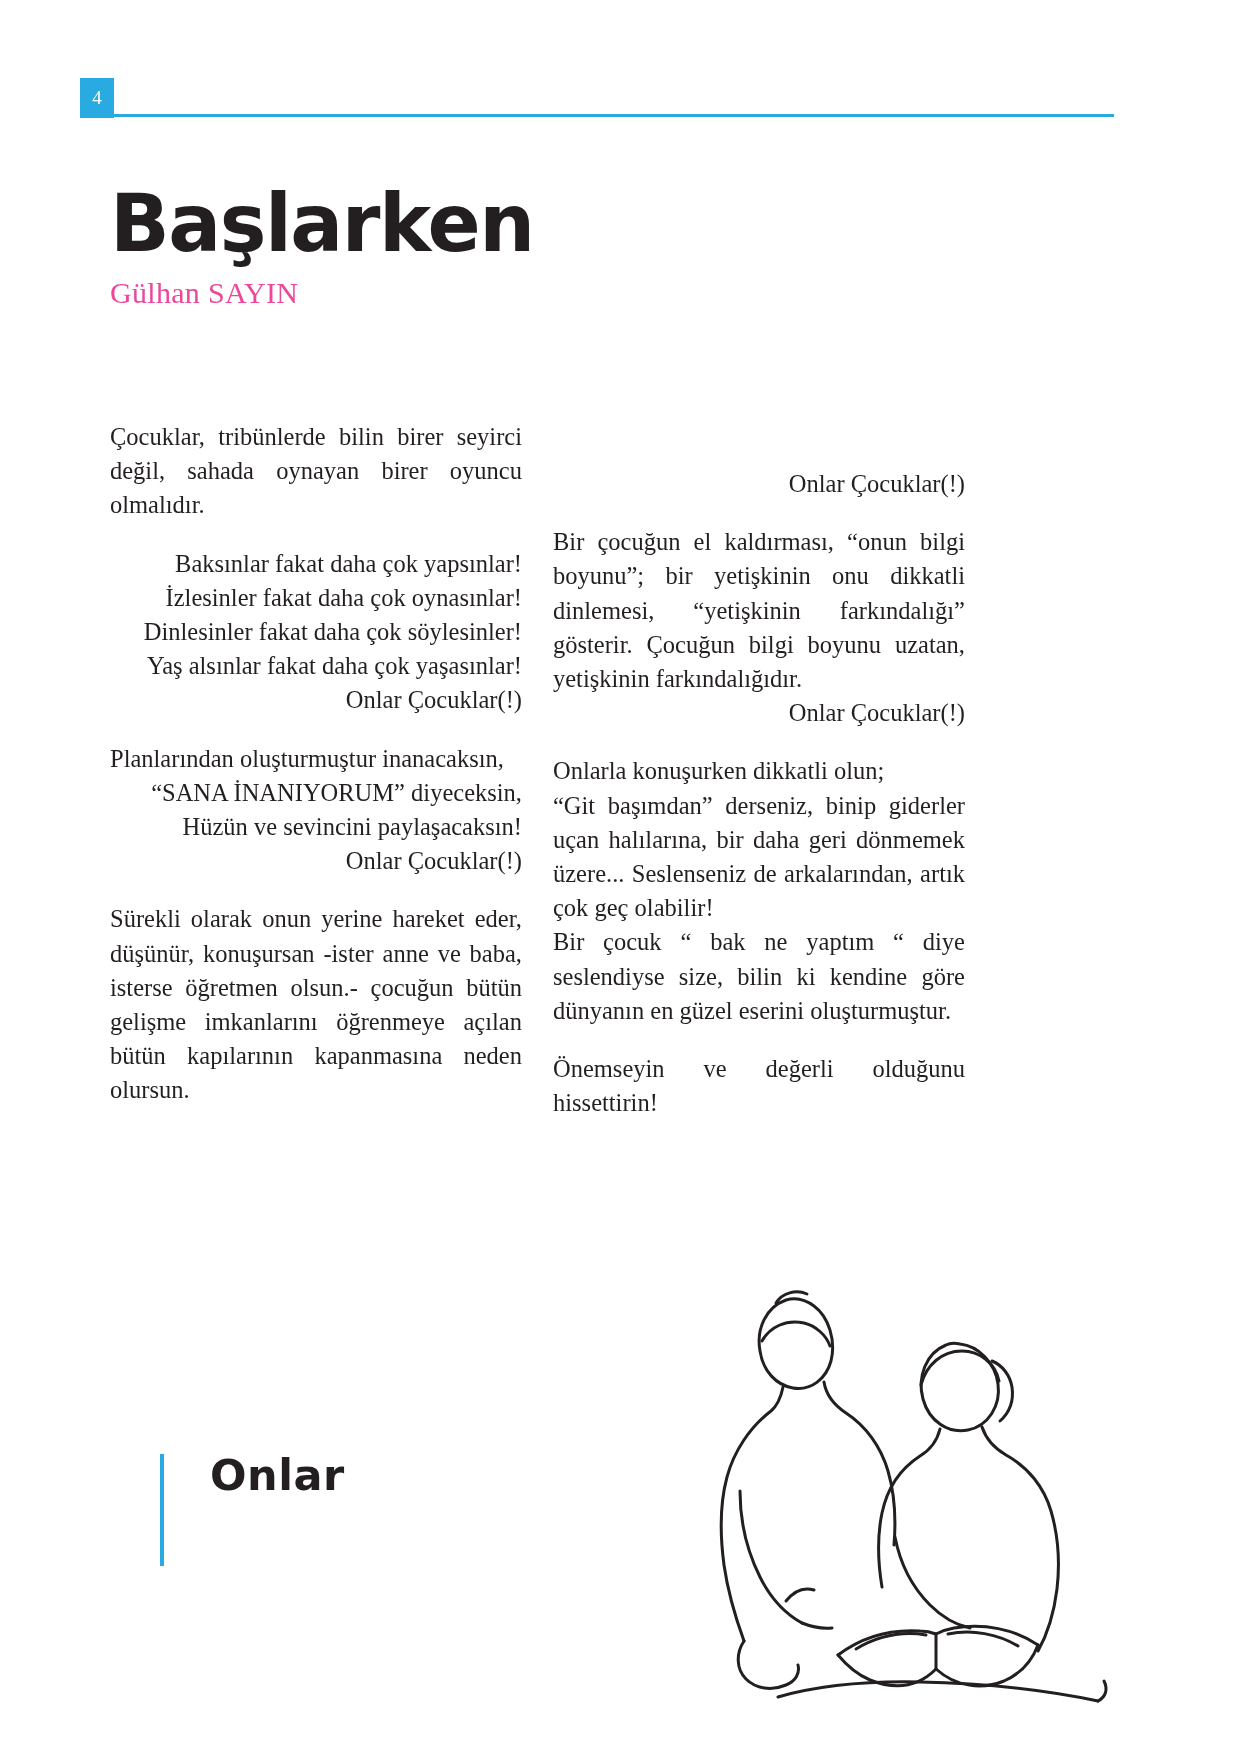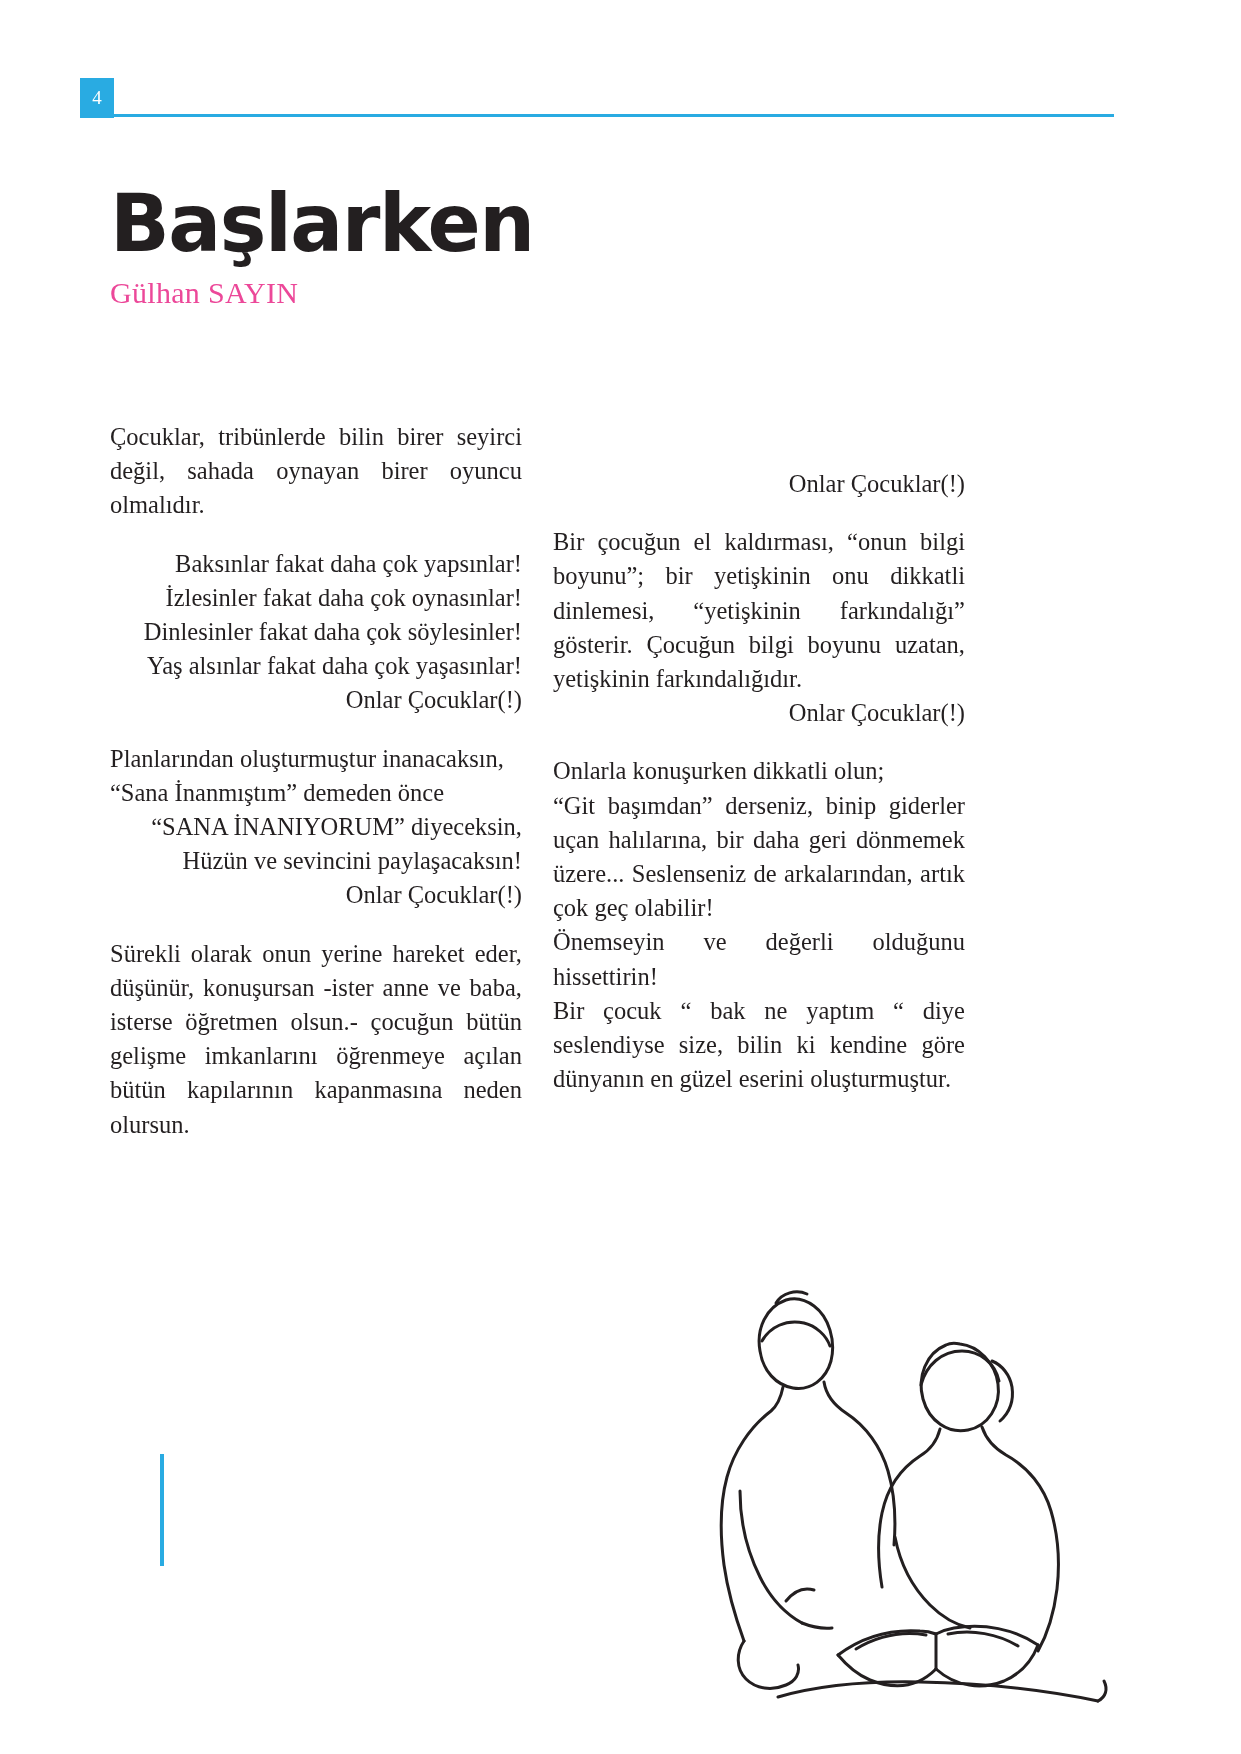--- a/index.html
+++ b/index.html
@@ -173,39 +173,39 @@
     <div class="article-title">Başlarken</div>
     <div class="article-author">Gülhan SAYIN</div>
   </div>
 
   <div class="columns">
 
     <div class="col col-left">
       <p class="just">Çocuklar, tribünlerde bilin birer seyirci değil, sahada oynayan birer oyuncu olmalıdır.</p>
       <p class="flow">Baksınlar fakat daha çok yapsınlar!<br>İzlesinler fakat daha çok oynasınlar!<br>Dinlesinler fakat daha çok söylesinler!<br>Yaş alsınlar fakat daha çok yaşasınlar!<br>Onlar Çocuklar(!)</p>
       <p class="just" style="margin-bottom:0">Planlarından oluşturmuştur inanacaksın,</p>
-      <p class="just" style="margin-bottom:0">“Sana İnanmıştım” demeden önce</p>
       <p class="flow">“SANA İNANIYORUM” diyeceksin,<br>Hüzün ve sevincini paylaşacaksın!<br>Onlar Çocuklar(!)</p>
       <p class="just last">Sürekli olarak onun yerine hareket eder, düşünür, konuşursan -ister anne ve baba, isterse öğretmen olsun.- çocuğun bütün gelişme imkanlarını öğrenmeye açılan bütün kapılarının kapanmasına neden olursun.</p>
     </div>
 
     <div class="col col-right">
       <p class="flow rc-offset">Onlar Çocuklar(!)</p>
       <p class="just" style="margin-bottom:0">Bir çocuğun el kaldırması, “onun bilgi boyunu”; bir yetişkinin onu dikkatli dinlemesi, “yetişkinin farkındalığı” gösterir. Çocuğun bilgi boyunu uzatan, yetişkinin farkındalığıdır.</p>
       <p class="flow">Onlar Çocuklar(!)</p>
       <p class="just" style="margin-bottom:0">Onlarla konuşurken dikkatli olun;<br>“Git başımdan” derseniz, binip giderler uçan halılarına, bir daha geri dönmemek üzere... Seslenseniz de arkalarından, artık çok geç olabilir!</p>
+      <p class="just">Bir çocuk “ bak ne yaptım “  diye seslendiyse size, bilin ki kendine göre dünyanın en güzel eserini oluşturmuştur.</p>
       <p class="just last">Önemseyin ve değerli olduğunu hissettirin!</p>
-      <p class="just">Bir çocuk “ bak ne yaptım “  diye seslendiyse size, bilin ki kendine göre dünyanın en güzel eserini oluşturmuştur.</p>
     </div>
 
   </div>
 
   <div class="pullquote">
     <div class="pullquote-bar"></div>
     <div class="pullquote-text">
+      <div>Onlar</div>
     </div>
   </div>
 
   <div class="illustration">
     <svg viewBox="0 0 520 460" xmlns="http://www.w3.org/2000/svg" fill="none" stroke="#231f20" stroke-width="3" stroke-linecap="round" stroke-linejoin="round">
 
       <path d="M196 55 C176 62 166 84 170 106 C173 126 186 140 203 143 C221 146 236 134 241 116 C246 96 239 72 224 61 C216 55 206 52 196 55 Z"></path>
 
       <path d="M172 96 C180 82 196 74 214 78 C226 81 236 90 240 101"></path>
       <path d="M186 58 C192 48 206 44 217 49"></path>

